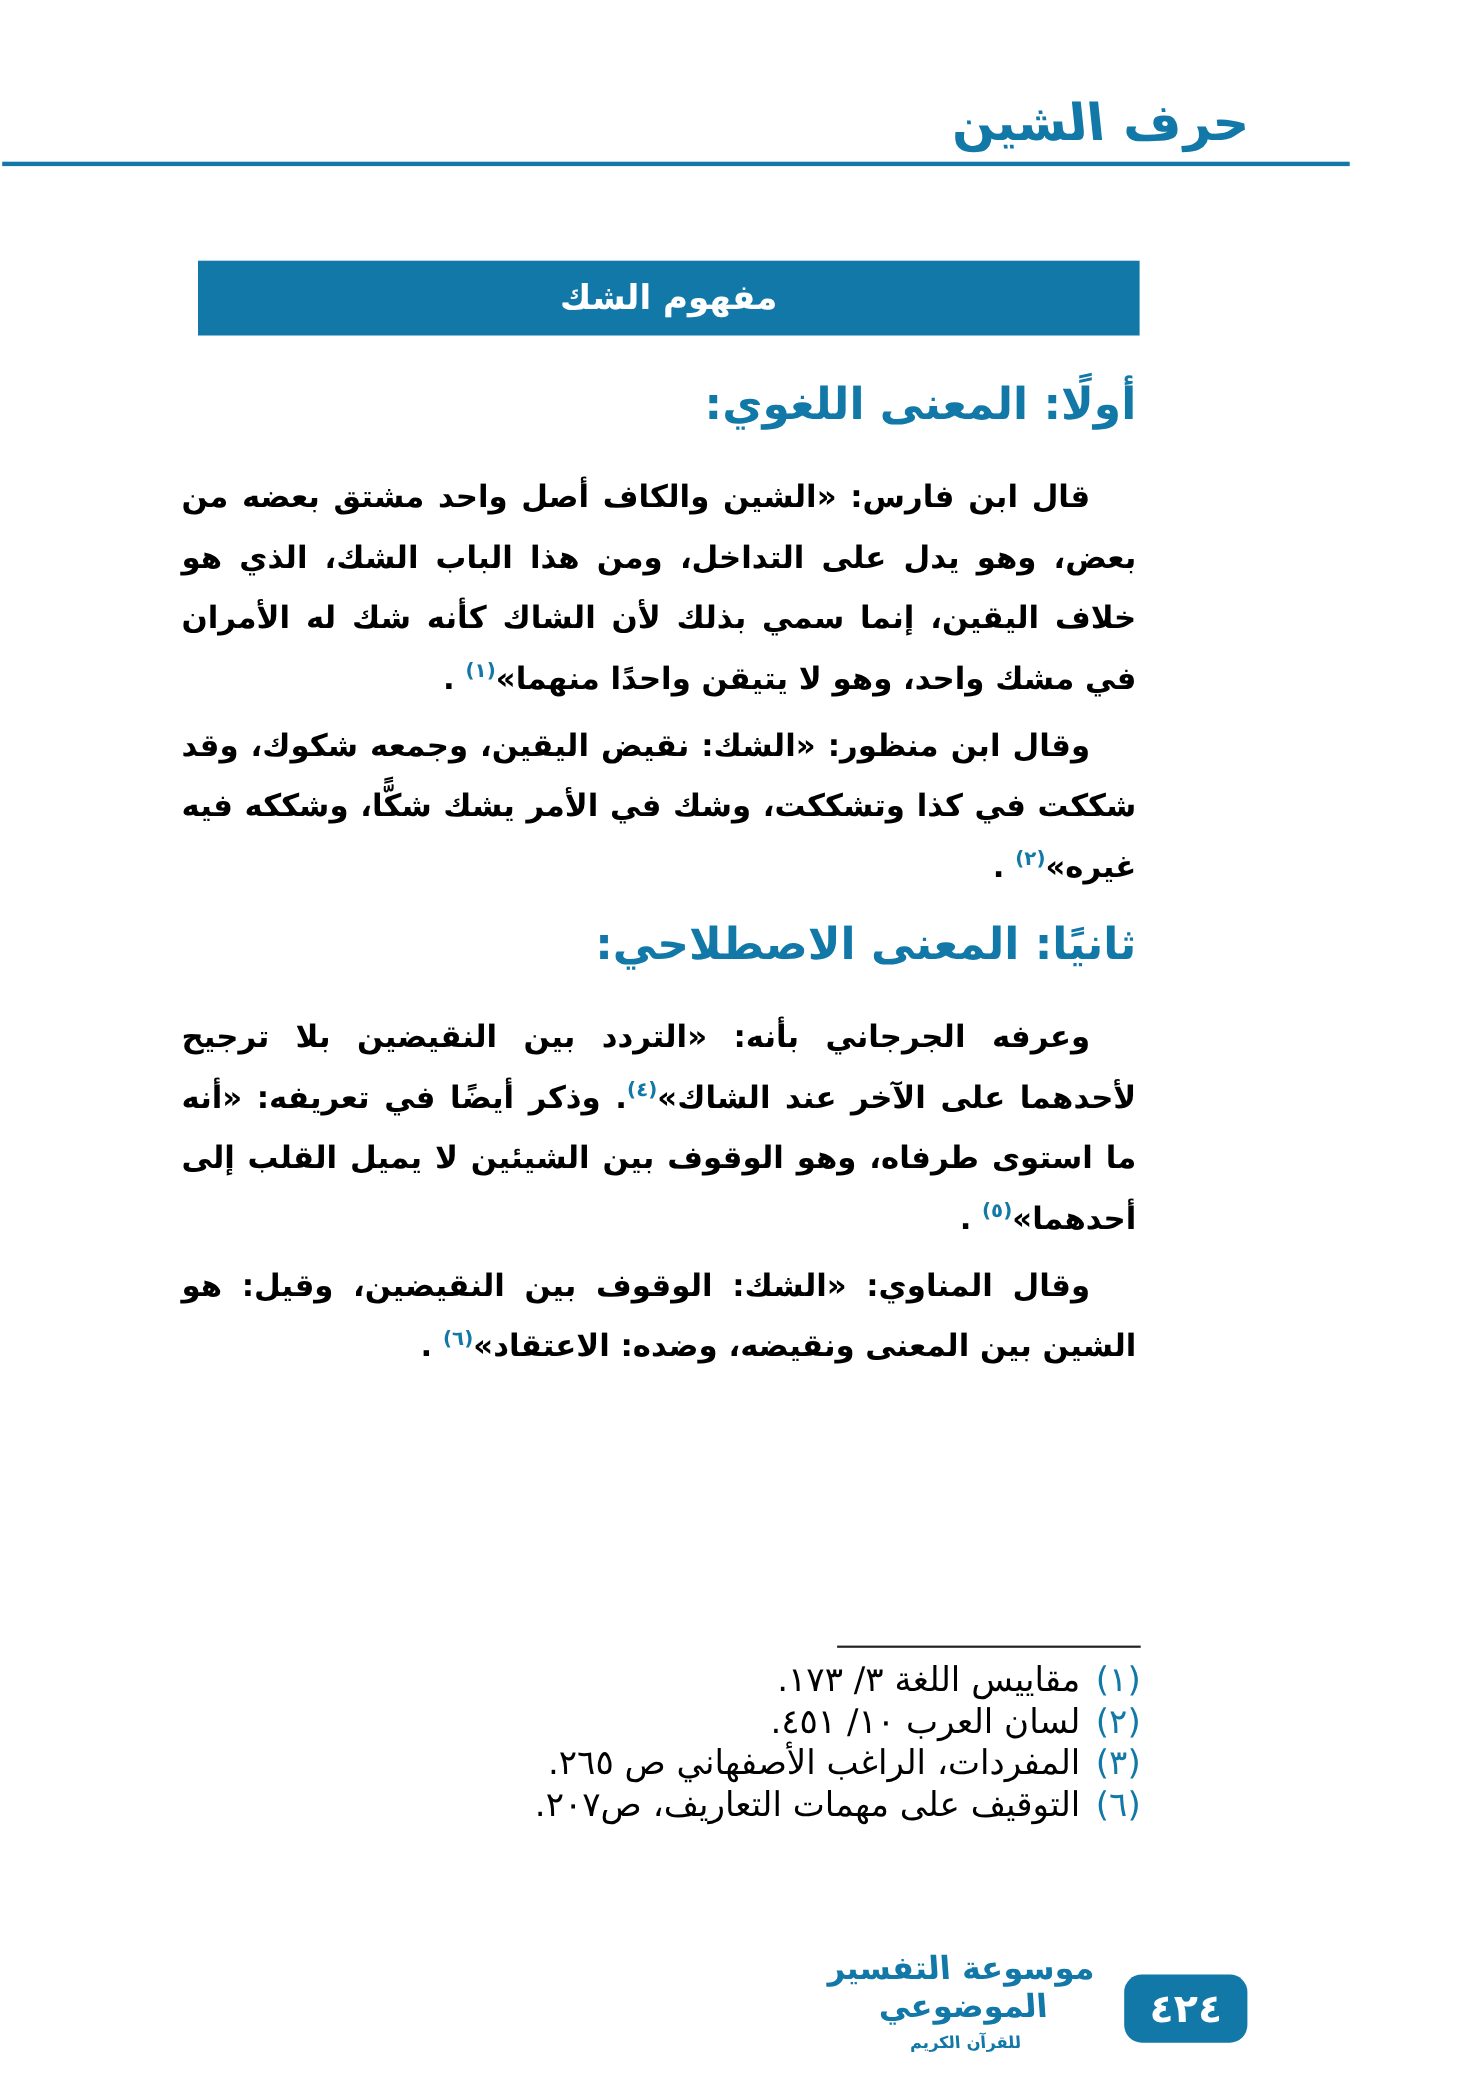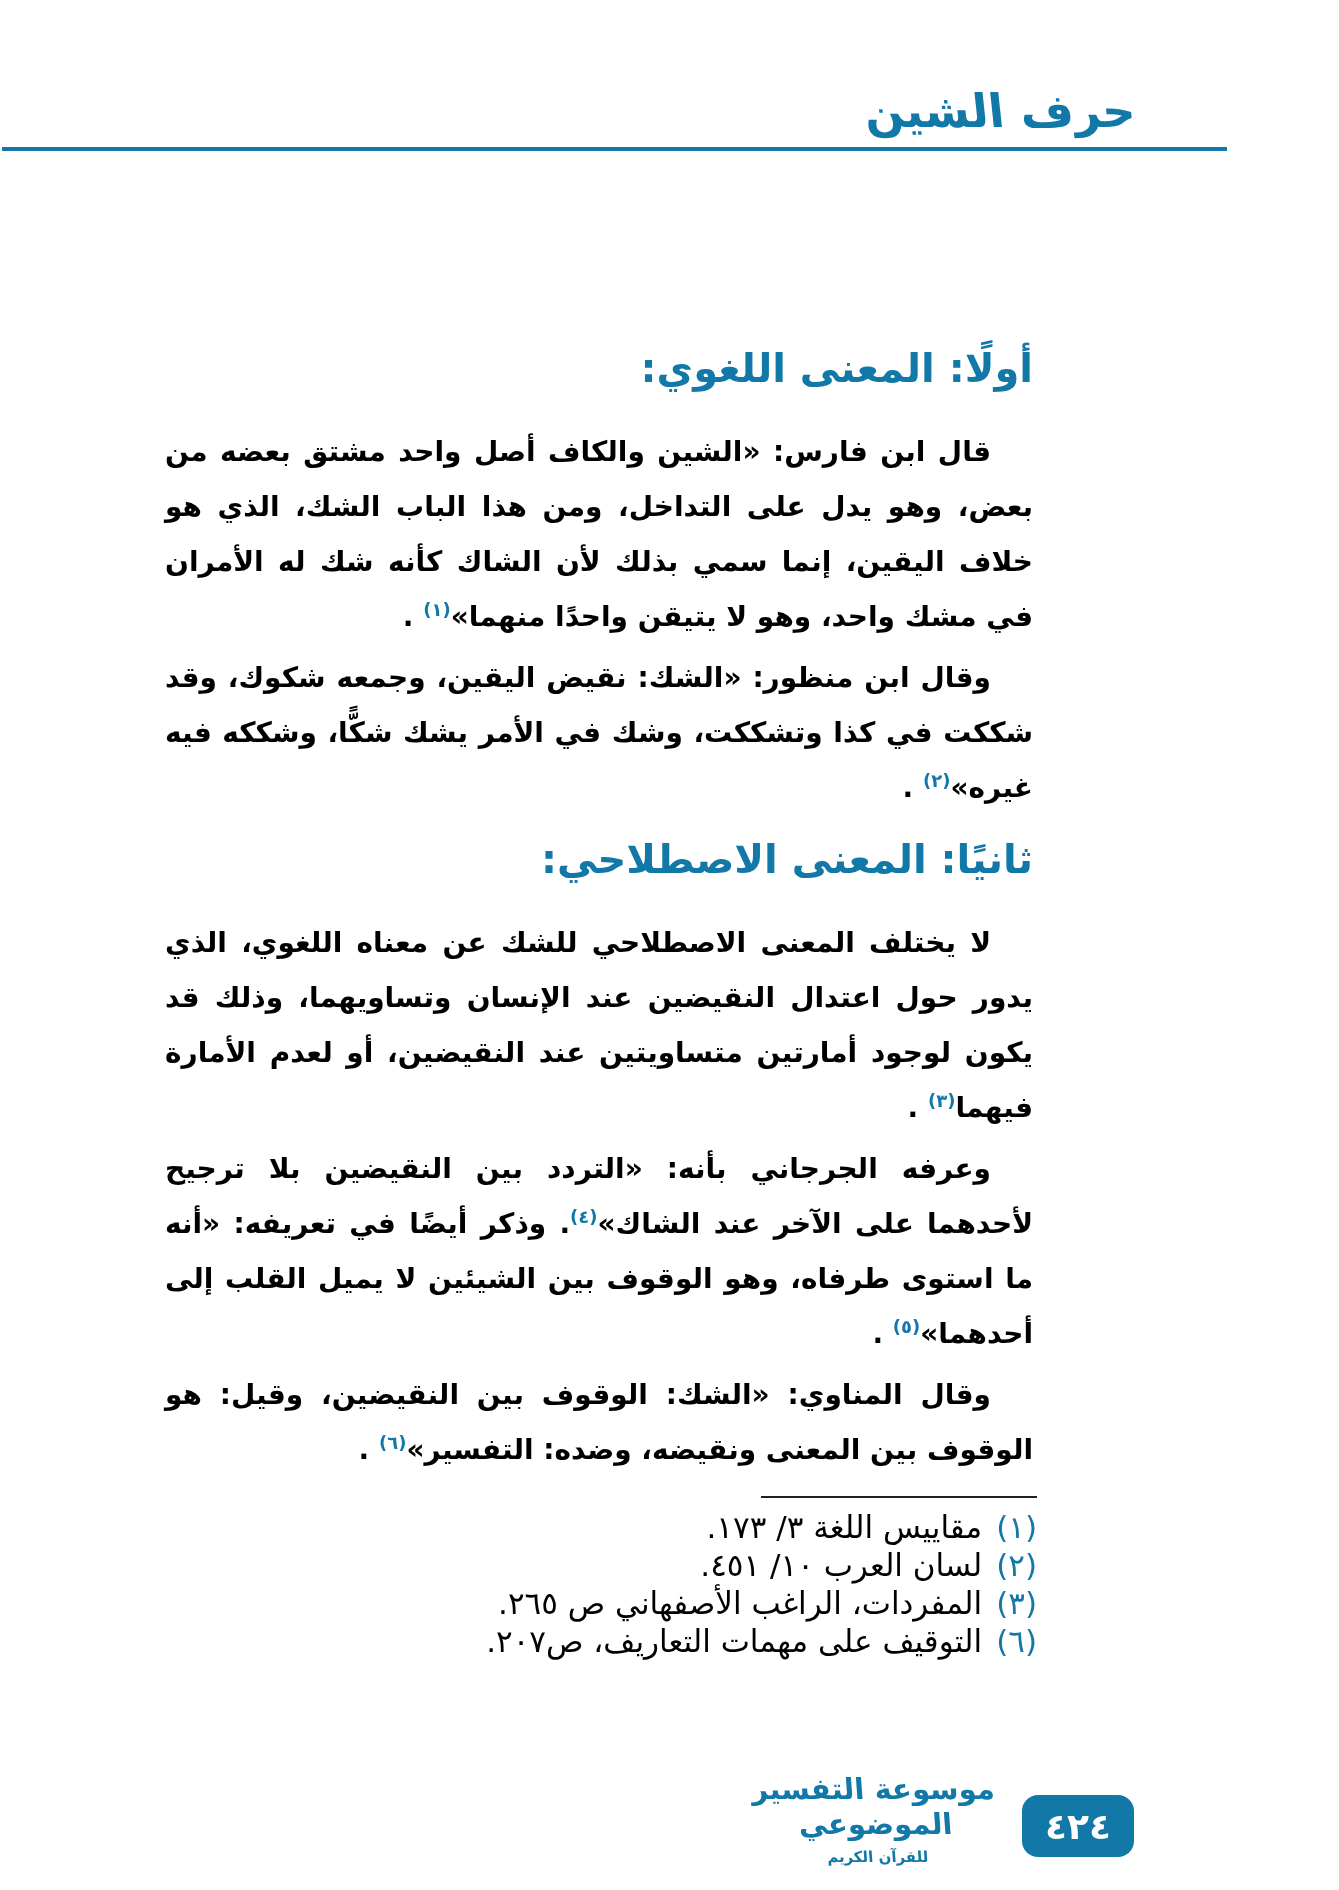--- a/index.html
+++ b/index.html
@@ -149,29 +149,31 @@
 </style>
 </head>
 <body>
 
 <div class="page">
 
   <div class="chapter-header">حرف الشين</div>
 
   <div class="header-rule"></div>
 
+  <div class="banner">
+    <span class="banner-title">مفهوم الشك</span>
+  </div>
 
   <div class="content" id="content">
       <h2 class="section-heading">أولًا: المعنى اللغوي:</h2>
       <p class="body-paragraph"><span>قال ابن فارس: «الشين والكاف أصل واحد مشتق بعضه من بعض، وهو يدل على التداخل، ومن هذا الباب الشك، الذي هو خلاف اليقين، إنما سمي بذلك لأن الشاك كأنه شك له الأمران في مشك واحد، وهو لا يتيقن واحدًا منهما»</span><sup class="footnote-ref">(١)</sup><span> .</span></p>
       <p class="body-paragraph"><span>وقال ابن منظور: «الشك: نقيض اليقين، وجمعه شكوك، وقد شككت في كذا وتشككت، وشك في الأمر يشك شكًّا، وشككه فيه غيره»</span><sup class="footnote-ref">(٢)</sup><span> .</span></p>
       <h2 class="section-heading">ثانيًا: المعنى الاصطلاحي:</h2>
-      <p class="body-paragraph"><span>لا يختلف المعنى الاصطلاحي للشك عن معناه اللغوي، الذي يدور حول اعتدال النقيضين عند الإنسان وتساويهما، وذلك قد يكون لوجود أمارتين متساويتين عند النقيضين، أو لعدم الأمارة فيهما</span><sup class="footnote-ref">(٣)</sup><span> .</span></p>
       <p class="body-paragraph"><span>وعرفه الجرجاني بأنه: «التردد بين النقيضين بلا ترجيح لأحدهما على الآخر عند الشاك»</span><sup class="footnote-ref">(٤)</sup><span>. وذكر أيضًا في تعريفه: «أنه ما استوى طرفاه، وهو الوقوف بين الشيئين لا يميل القلب إلى أحدهما»</span><sup class="footnote-ref">(٥)</sup><span> .</span></p>
-      <p class="body-paragraph"><span>وقال المناوي: «الشك: الوقوف بين النقيضين، وقيل: هو الوقوف بين المعنى ونقيضه، وضده: التفسير»</span><sup class="footnote-ref">(٦)</sup><span> .</span></p>
+      <p class="body-paragraph"><span>وقال المناوي: «الشك: الوقوف بين النقيضين، وقيل: هو الشين بين المعنى ونقيضه، وضده: الاعتقاد»</span><sup class="footnote-ref">(٦)</sup><span> .</span></p>
     </div>
 
   <div class="footnotes">
     <div class="fn-rule"></div>
     <div id="footnote-list">
         <div class="footnote-item"><span class="fn-num">(١)</span><span class="fn-text">مقاييس اللغة ٣/ ١٧٣.</span></div>
         <div class="footnote-item"><span class="fn-num">(٢)</span><span class="fn-text">لسان العرب ١٠/ ٤٥١.</span></div>
         <div class="footnote-item"><span class="fn-num">(٣)</span><span class="fn-text">المفردات، الراغب الأصفهاني ص ٢٦٥.</span></div>
         <div class="footnote-item"><span class="fn-num">(٦)</span><span class="fn-text">التوقيف على مهمات التعاريف، ص٢٠٧.</span></div>
       </div>

